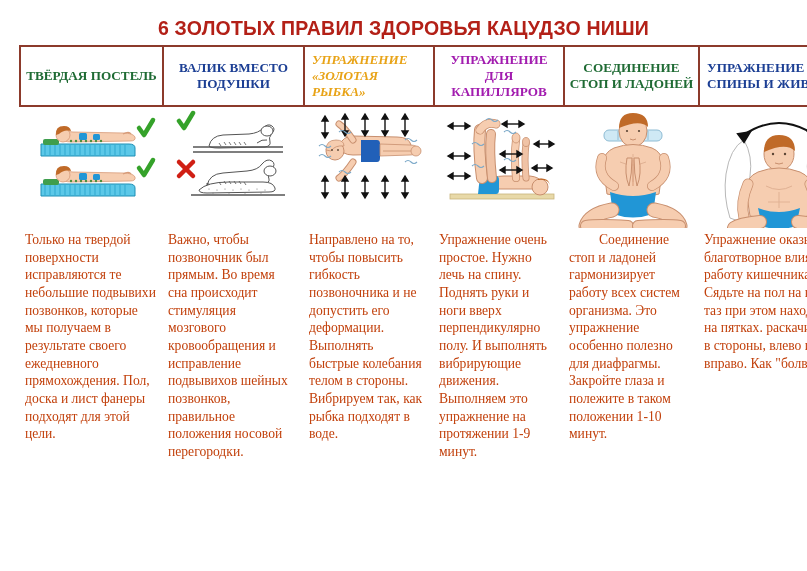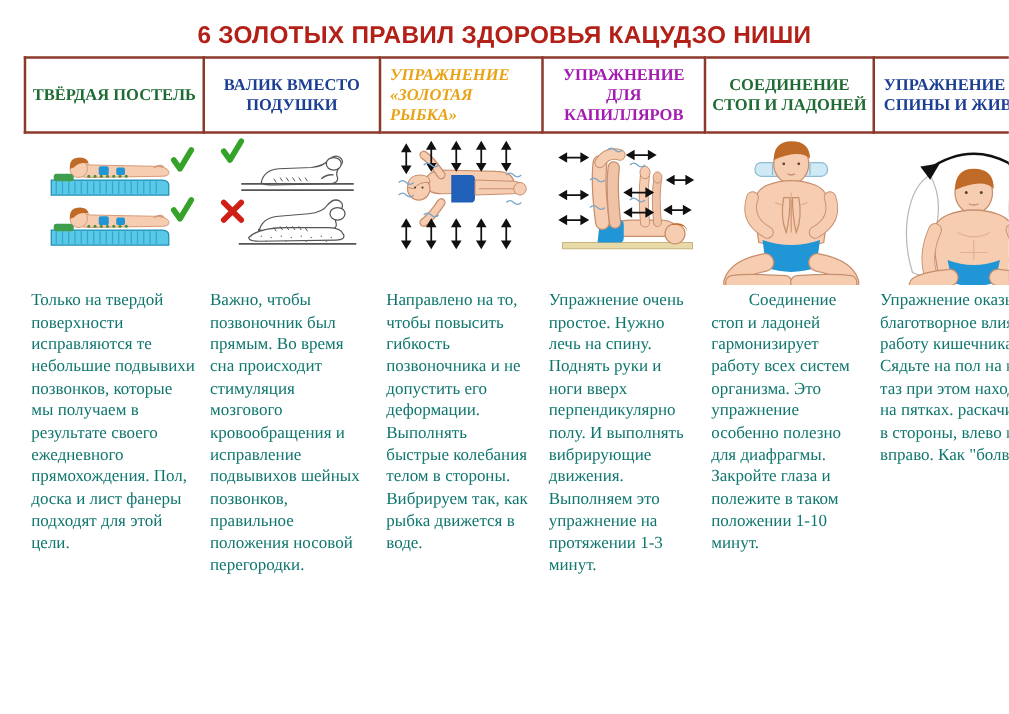--- a/index.html
+++ b/index.html
@@ -59,21 +59,21 @@
   .h-red    { color: #a21caf; text-align: center; }
   .h-blue-l { color: #1c3f94; text-align: left; padding-left: 7px !important; }
 
   .art-cell { height: 92px; padding: 3px 2px 0 2px !important; }
   .art-box  { width: 100%; height: 100%; position: relative; }
   .art-box svg { display: block; margin: 0 auto; }
 
   .body-cell {
     font-size: 13.6px;
     line-height: 1.30;
-    color: #0f766e;
+    color: #c2410c;
     padding: 3px 7px 0 5px !important;
     text-align: left;
     hyphens: none;
   }
   .body-cell.indent { text-indent: 30px; }
 
   
   .c1 { width: 133px; }
   .c2 { width: 131px; margin-left: 24px; }
   .c3 { width: 117px; }
@@ -501,19 +501,19 @@
           <path d="M90 112 q20 2 26 6" stroke="#c88f6e" stroke-width="14" fill="none" stroke-linecap="round"></path>
           <path d="M90 112 q20 2 26 6" stroke="#f6cdb0" stroke-width="12" fill="none" stroke-linecap="round"></path>
         </svg>
       </div>
     </td>
   </tr>
 
   <tr>
     <td class="body-cell">Только на твердой поверхности исправляются те небольшие подвывихи позвонков, которые мы получаем в результате своего ежедневного прямохождения. Пол, доска и лист фанеры подходят для этой цели.</td>
     <td class="body-cell">Важно, чтобы позвоночник был прямым. Во время сна происходит стимуляция мозгового кровообращения и исправление подвывихов шейных позвонков, правильное положения носовой перегородки.</td>
-    <td class="body-cell">Направлено на то, чтобы повысить гибкость позвоночника и не допустить его деформации. Выполнять быстрые колебания телом в стороны. Вибрируем так, как рыбка движется в воде.</td>
-    <td class="body-cell">Упражнение очень простое. Нужно лечь на спину. Поднять руки и ноги вверх перпендикулярно полу. И выполнять вибрирующие движения. Выполняем это упражнение на протяжении 1-3 минут.</td>
+    <td class="body-cell">Направлено на то, чтобы повысить гибкость позвоночника и не допустить его деформации. Выполнять быстрые колебания телом в стороны. Вибрируем так, как рыбка подходят в воде.</td>
+    <td class="body-cell">Упражнение очень простое. Нужно лечь на спину. Поднять руки и ноги вверх перпендикулярно полу. И выполнять вибрирующие движения. Выполняем это упражнение на протяжении 1-9 минут.</td>
     <td class="body-cell indent">Соединение стоп и ладоней гармонизирует работу всех систем организма. Это упражнение особенно полезно для диафрагмы. Закройте глаза и полежите в таком положении 1-10 минут.</td>
     <td class="body-cell">Упражнение оказывает благотворное влияние на работу кишечника. Сядьте на пол на колени, таз при этом находится на пятках. раскачиваться в стороны, влево и вправо. Как "болванчик".</td>
   </tr>
 </tbody>
   </table>
 
 </body></html>

